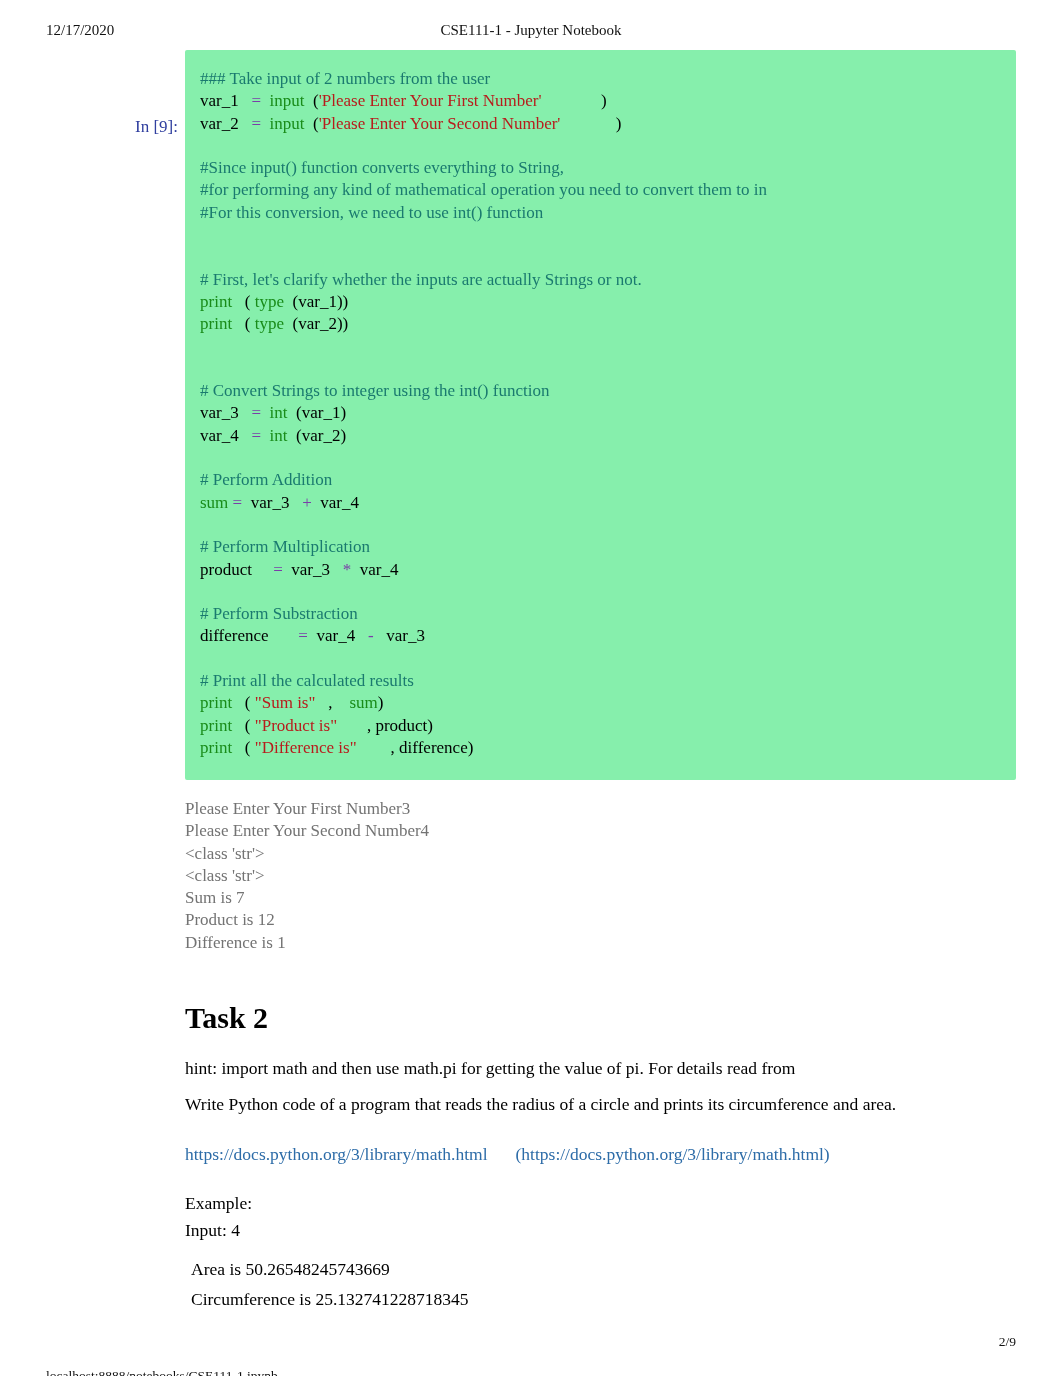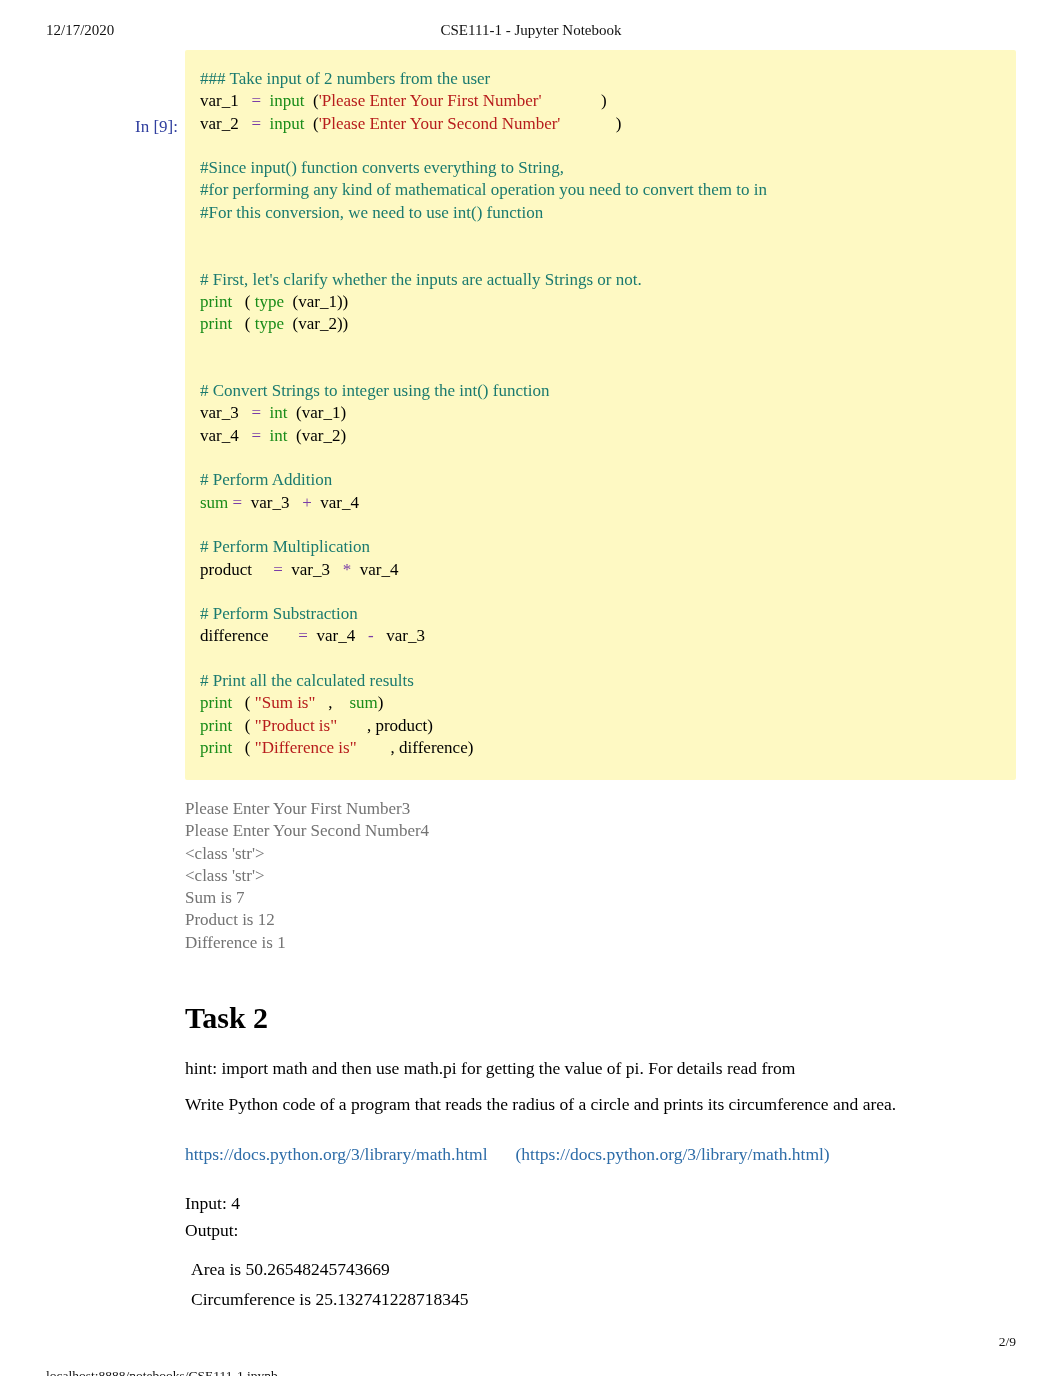--- a/index.html
+++ b/index.html
@@ -69,21 +69,21 @@
   }
 
   
   .cell-row {
     position: relative;
     display: block;
   }
   .code-cell {
     position: relative;
     margin: 0 46px 0 185px;
-    background: #fef9c3;
+    background: #86efac;
     border-radius: 2px;
     padding: 18px 0 16px 0;
     min-height: 730px;
     box-sizing: border-box;
   }
   .in-prompt {
     position: absolute;
     left: 112px;
     top: 67px;
     width: 66px;
@@ -190,22 +190,22 @@
     <p class="md-paragraph tight">
       <span>hint: import math and then use math.pi for getting the value of pi. For details read from</span>
     </p>
 
     <p class="md-paragraph">Write Python code of a program that reads the radius of a circle and prints its circumference and area.</p>
     <p class="md-paragraph">
       <a class="md-link" href="#">https://docs.python.org/3/library/math.html</a><span class="link-gap"></span><span class="md-link-paren">(https://docs.python.org/3/library/math.html)</span>
     </p>
 
     <div class="md-example-block">
+      <p class="md-example-line">Example:</p>
       <p class="md-example-line">Input: 4</p>
-      <p class="md-example-line">Output:</p>
       <div class="spacer-8"></div>
       <p class="md-result-line">Area is 50.26548245743669</p>
       <p class="md-result-line">Circumference is 25.132741228718345</p>
     </div>
   </div>
 
 </div>
 
 <div class="print-footer">
   <span class="pf-url">localhost:8888/notebooks/CSE111-1.ipynb</span>

